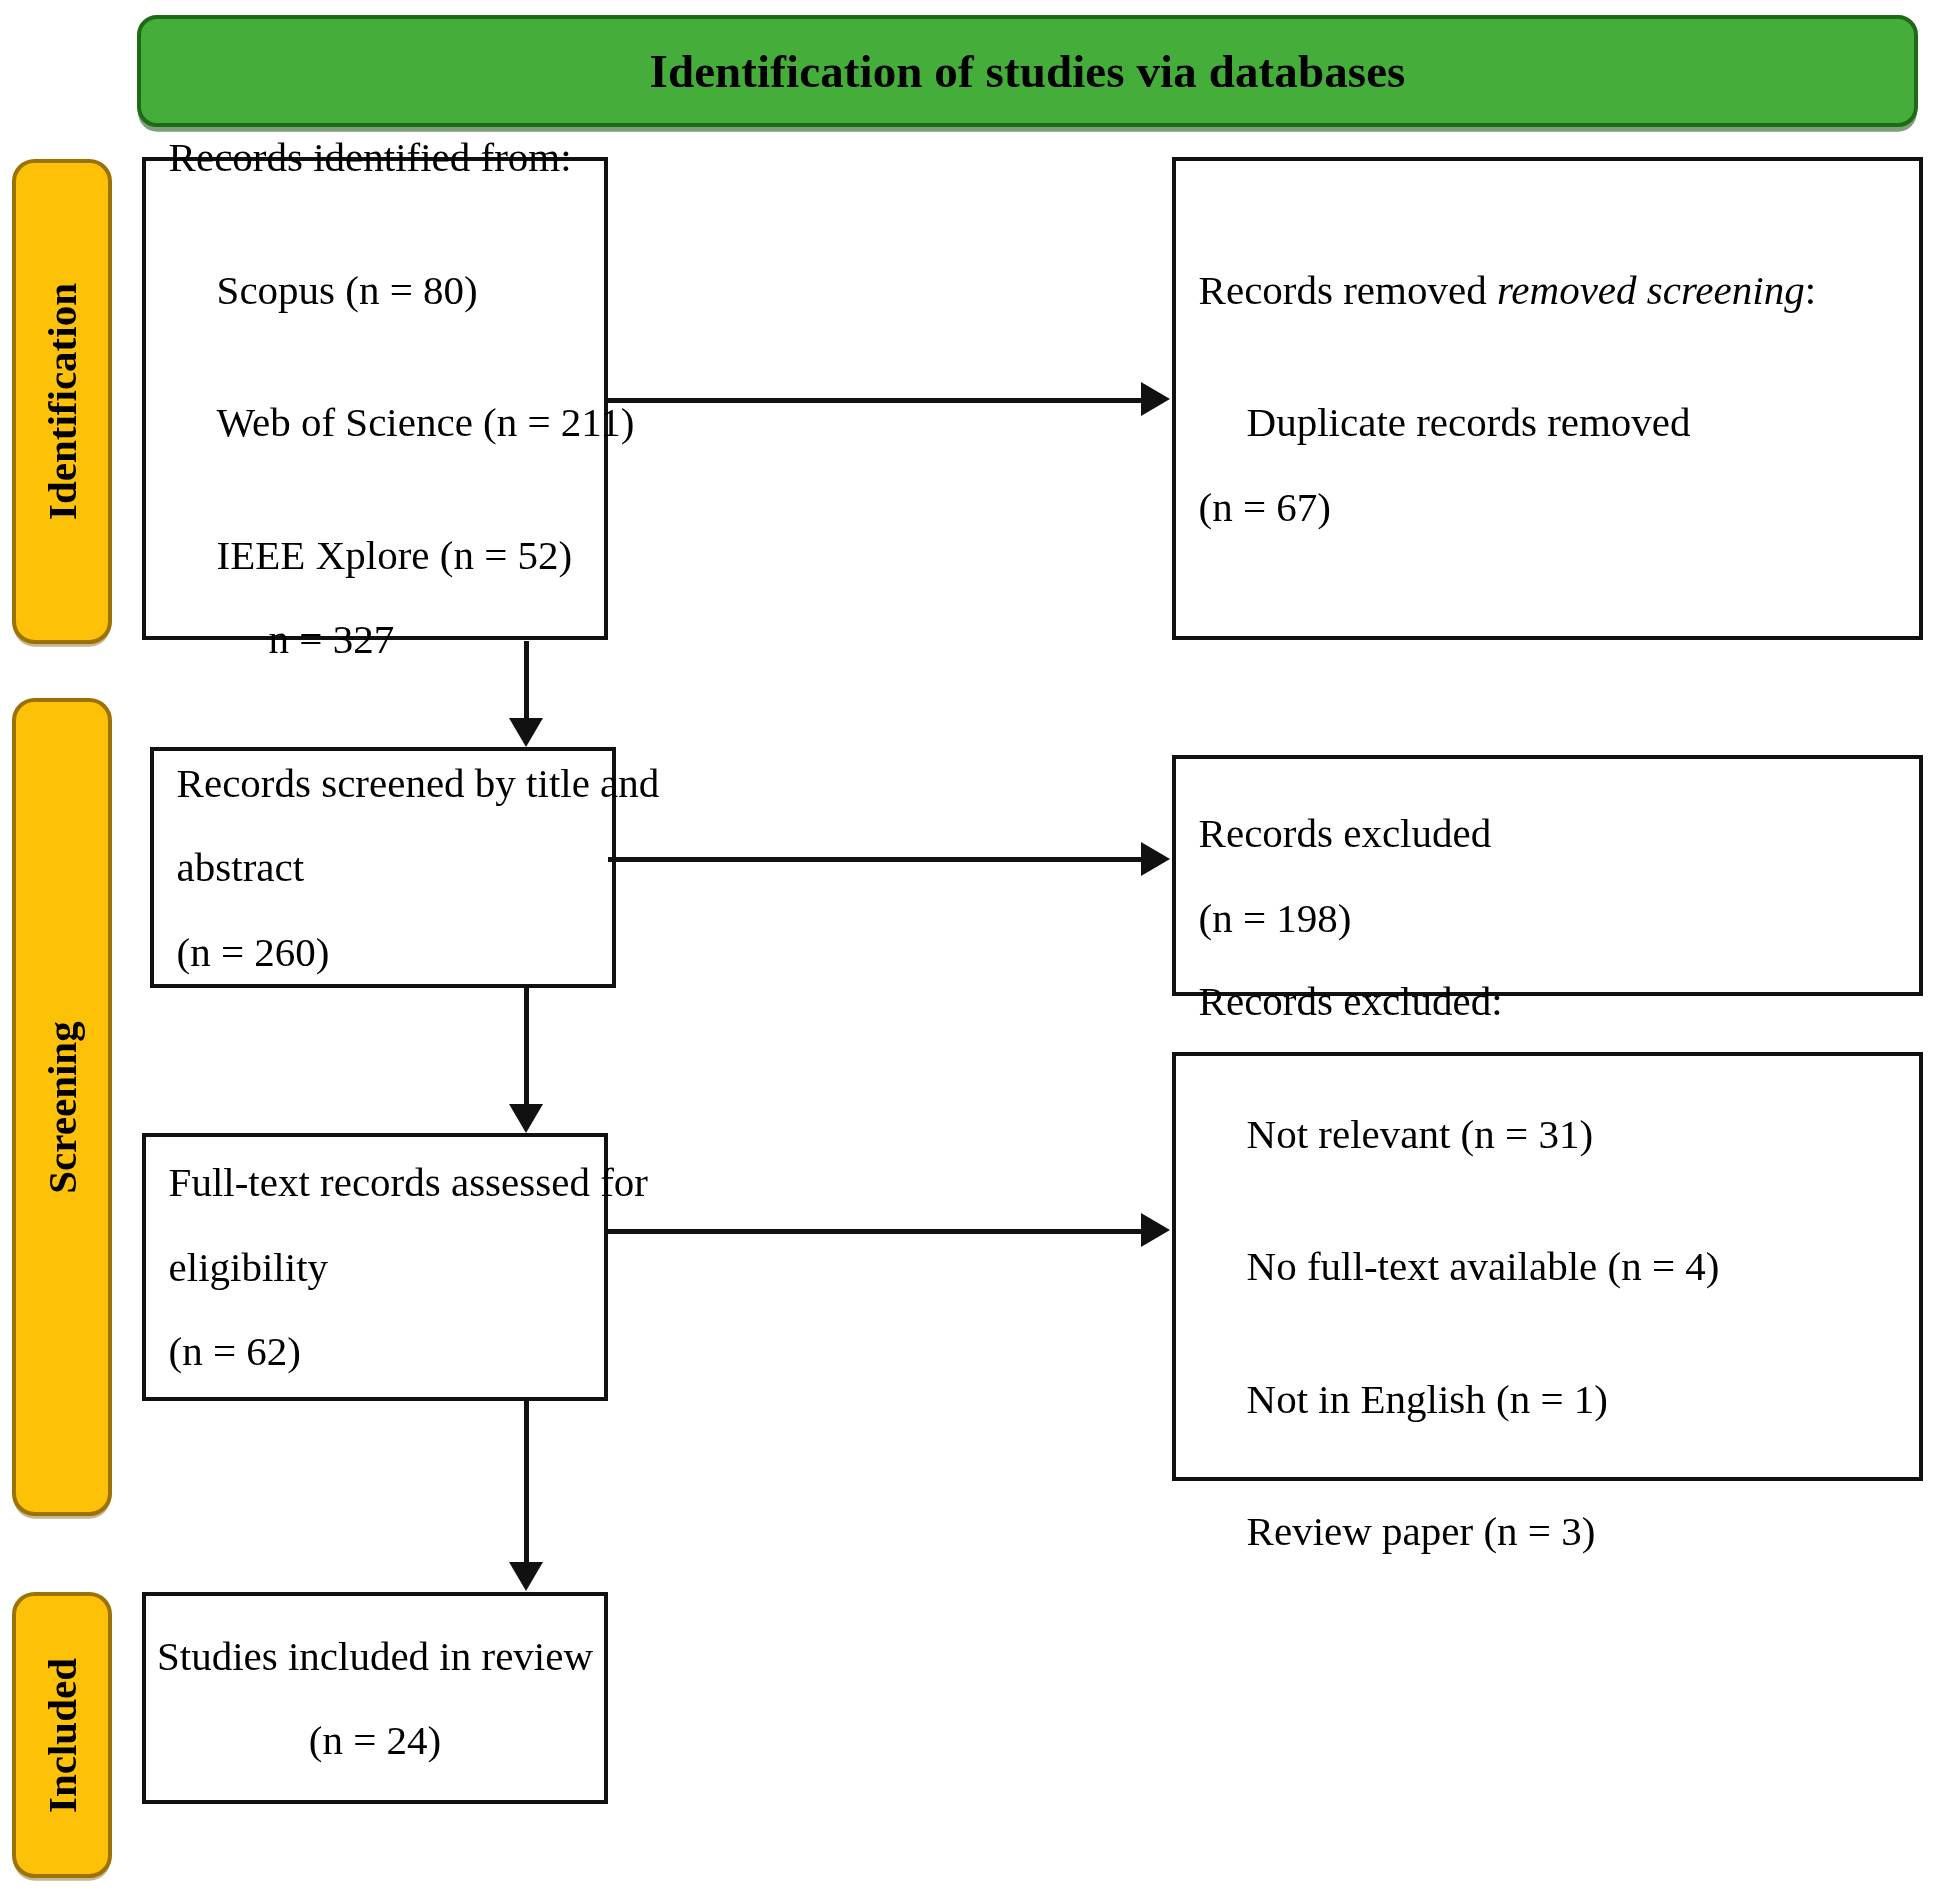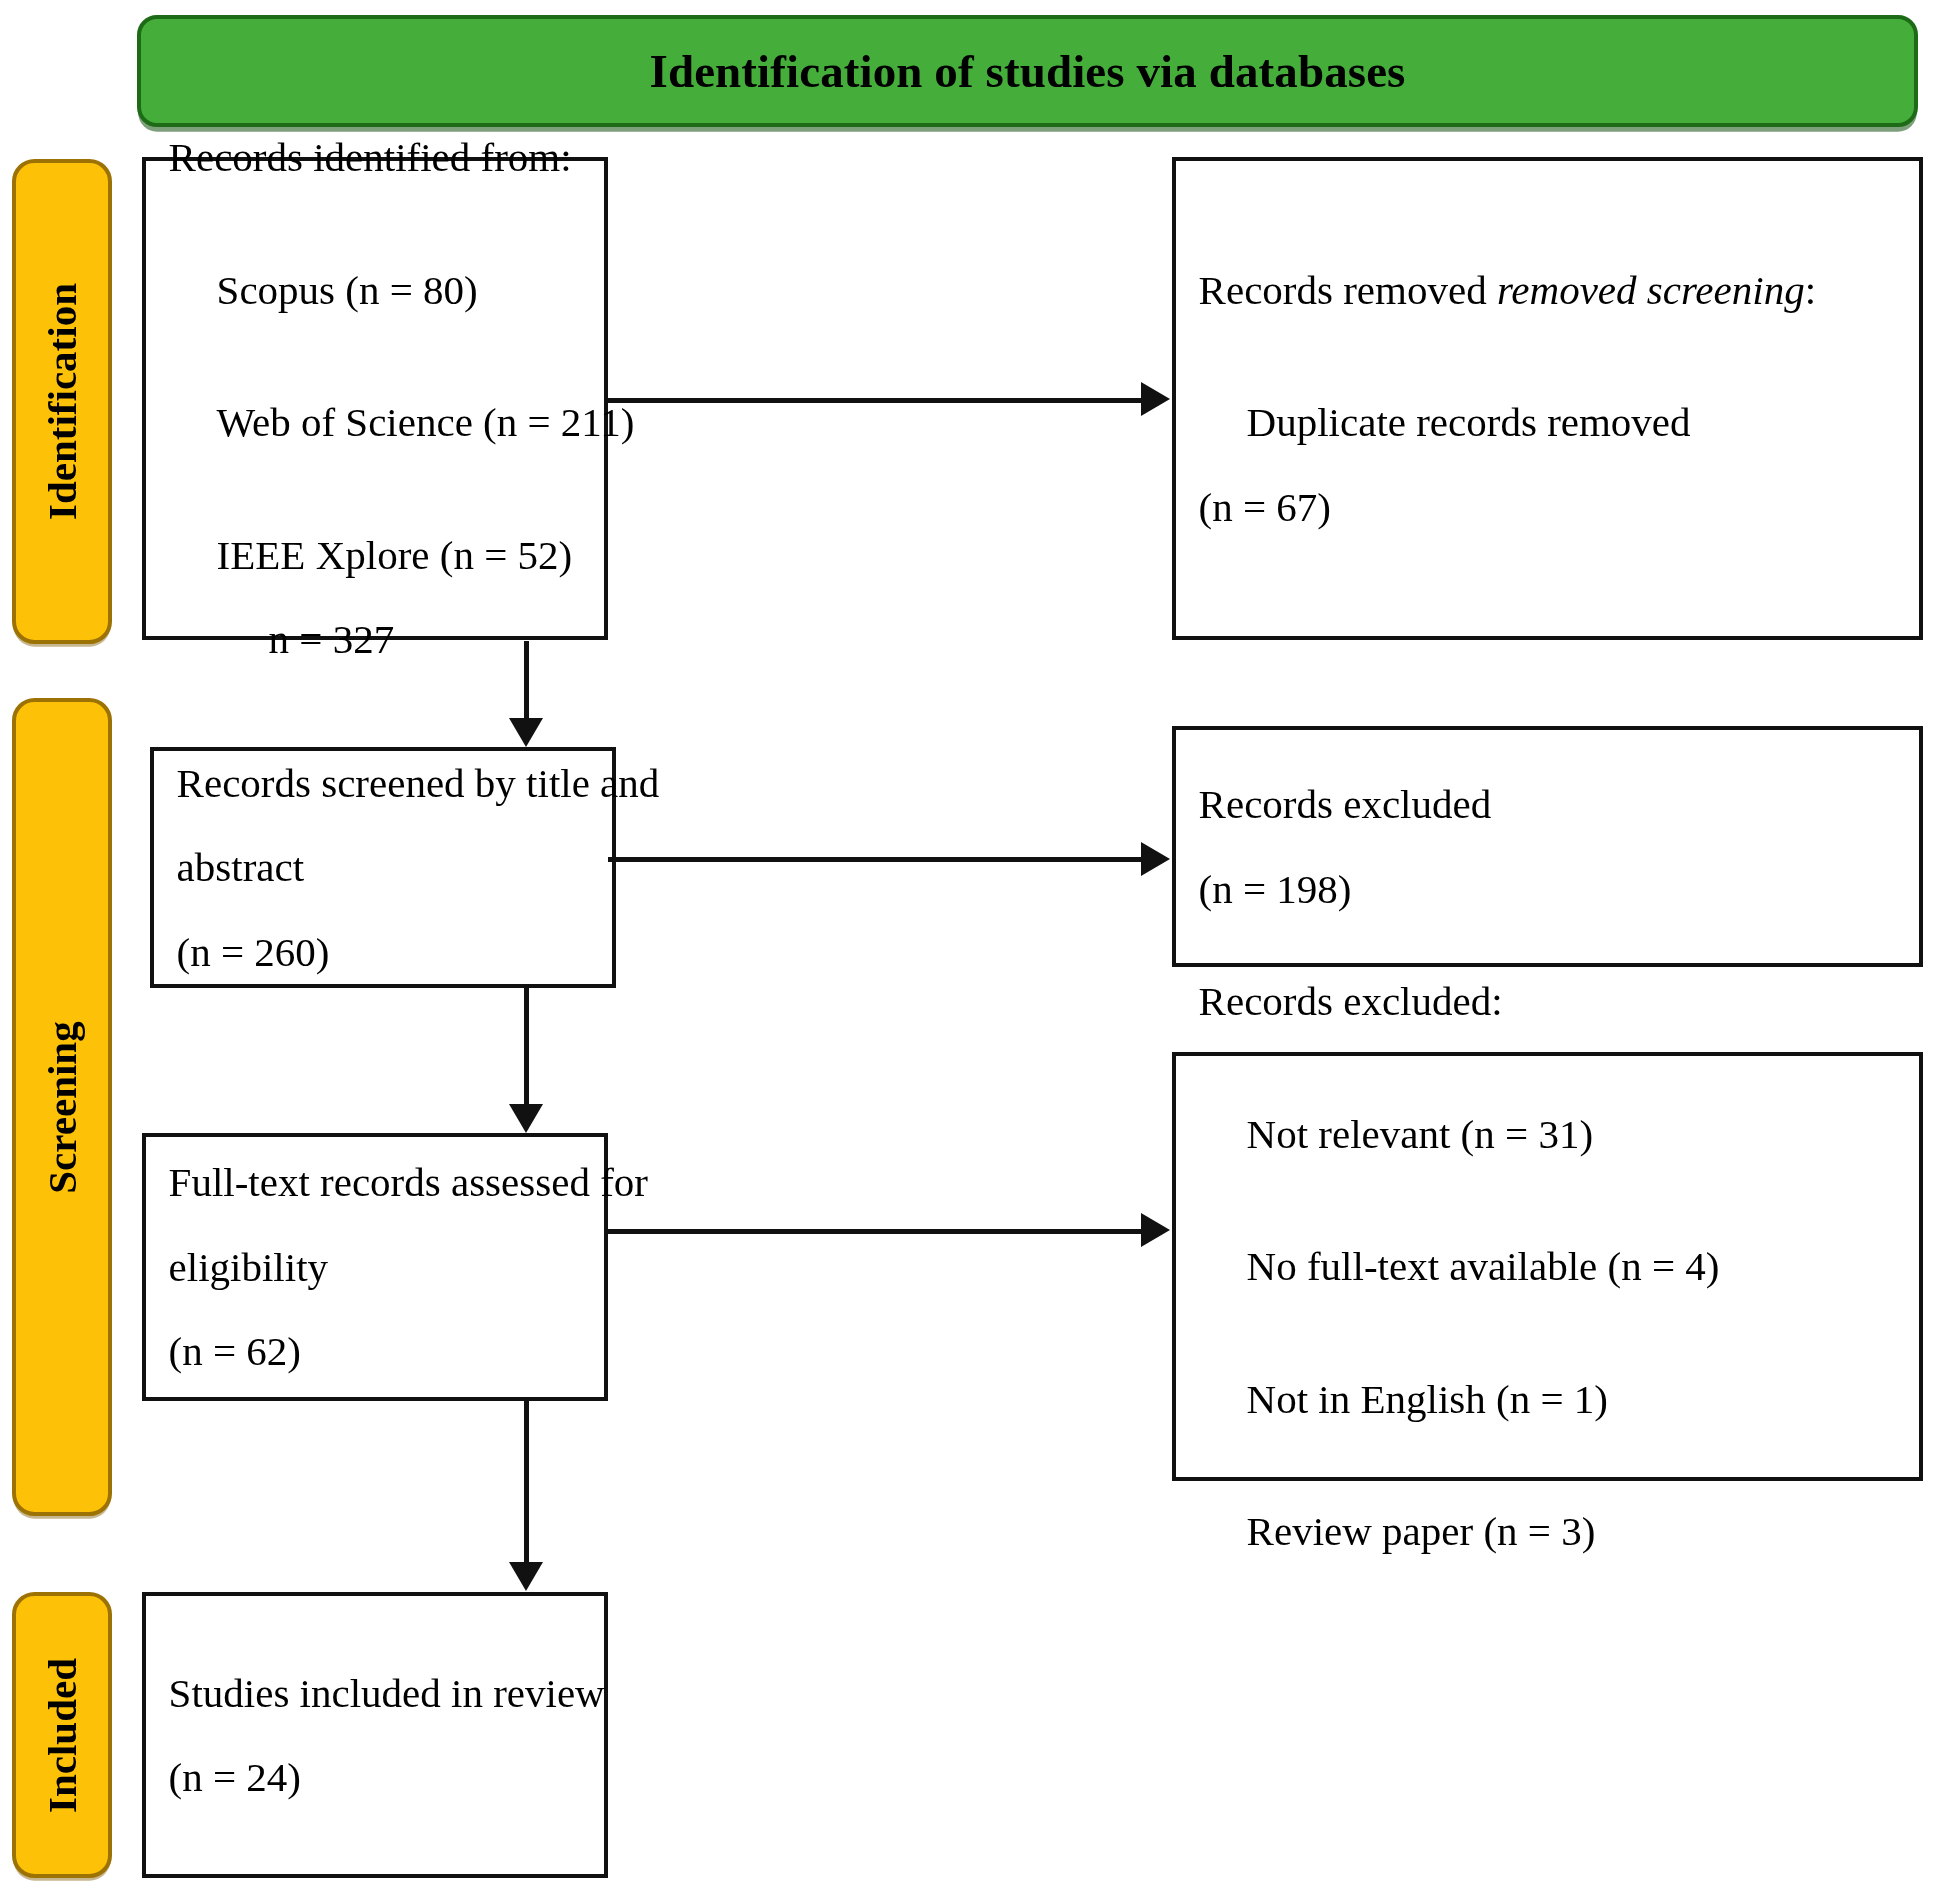--- a/index.html
+++ b/index.html
@@ -135,40 +135,40 @@
     <div class="line indent-1">Duplicate records removed</div>
     <div class="line">(n = 67)</div>
   </div>
 
   <div class="flow-box" style="left:142px; top:747px; width:466px; height:241px;margin-left:8px;">
     <div class="line">Records screened by title and</div>
     <div class="line">abstract</div>
     <div class="line">(n = 260)</div>
   </div>
 
-  <div class="flow-box" style="left:1172px; top:726px; width:751px; height:241px;">
+  <div class="flow-box" style="left:1172px; top:755px; width:751px; height:241px;">
     <div class="line">Records excluded</div>
     <div class="line">(n = 198)</div>
   </div>
 
   <div class="flow-box" style="left:142px; top:1133px; width:466px; height:268px;">
     <div class="line">Full-text records assessed for</div>
     <div class="line">eligibility</div>
     <div class="line">(n = 62)</div>
   </div>
 
   <div class="flow-box" style="left:1172px; top:1052px; width:751px; height:429px;">
     <div class="line">Records excluded:</div>
     <div class="line indent-1">Not relevant (n = 31)</div>
     <div class="line indent-1">No full-text available (n = 4)</div>
     <div class="line indent-1">Not in English (n = 1)</div>
     <div class="line indent-1">Review paper (n = 3)</div>
   </div>
 
-  <div class="flow-box" style="left:142px; top:1592px; width:466px; height:286px;">
+  <div class="flow-box" style="left:142px; top:1592px; width:466px; height:212px;align-items:center;">
     <div class="line">Studies included in review</div>
     <div class="line">(n = 24)</div>
   </div>
 
   <div class="conn conn-h" style="left:608px; top:398px; width:533px;"></div>
   <div class="arrowhead arrow-right" style="left:1141px; top:382px;"></div>
 
   <div class="conn conn-v" style="left:524px; top:641px; height:77px;"></div>
   <div class="arrowhead arrow-down" style="left:509px; top:718px;"></div>
 

